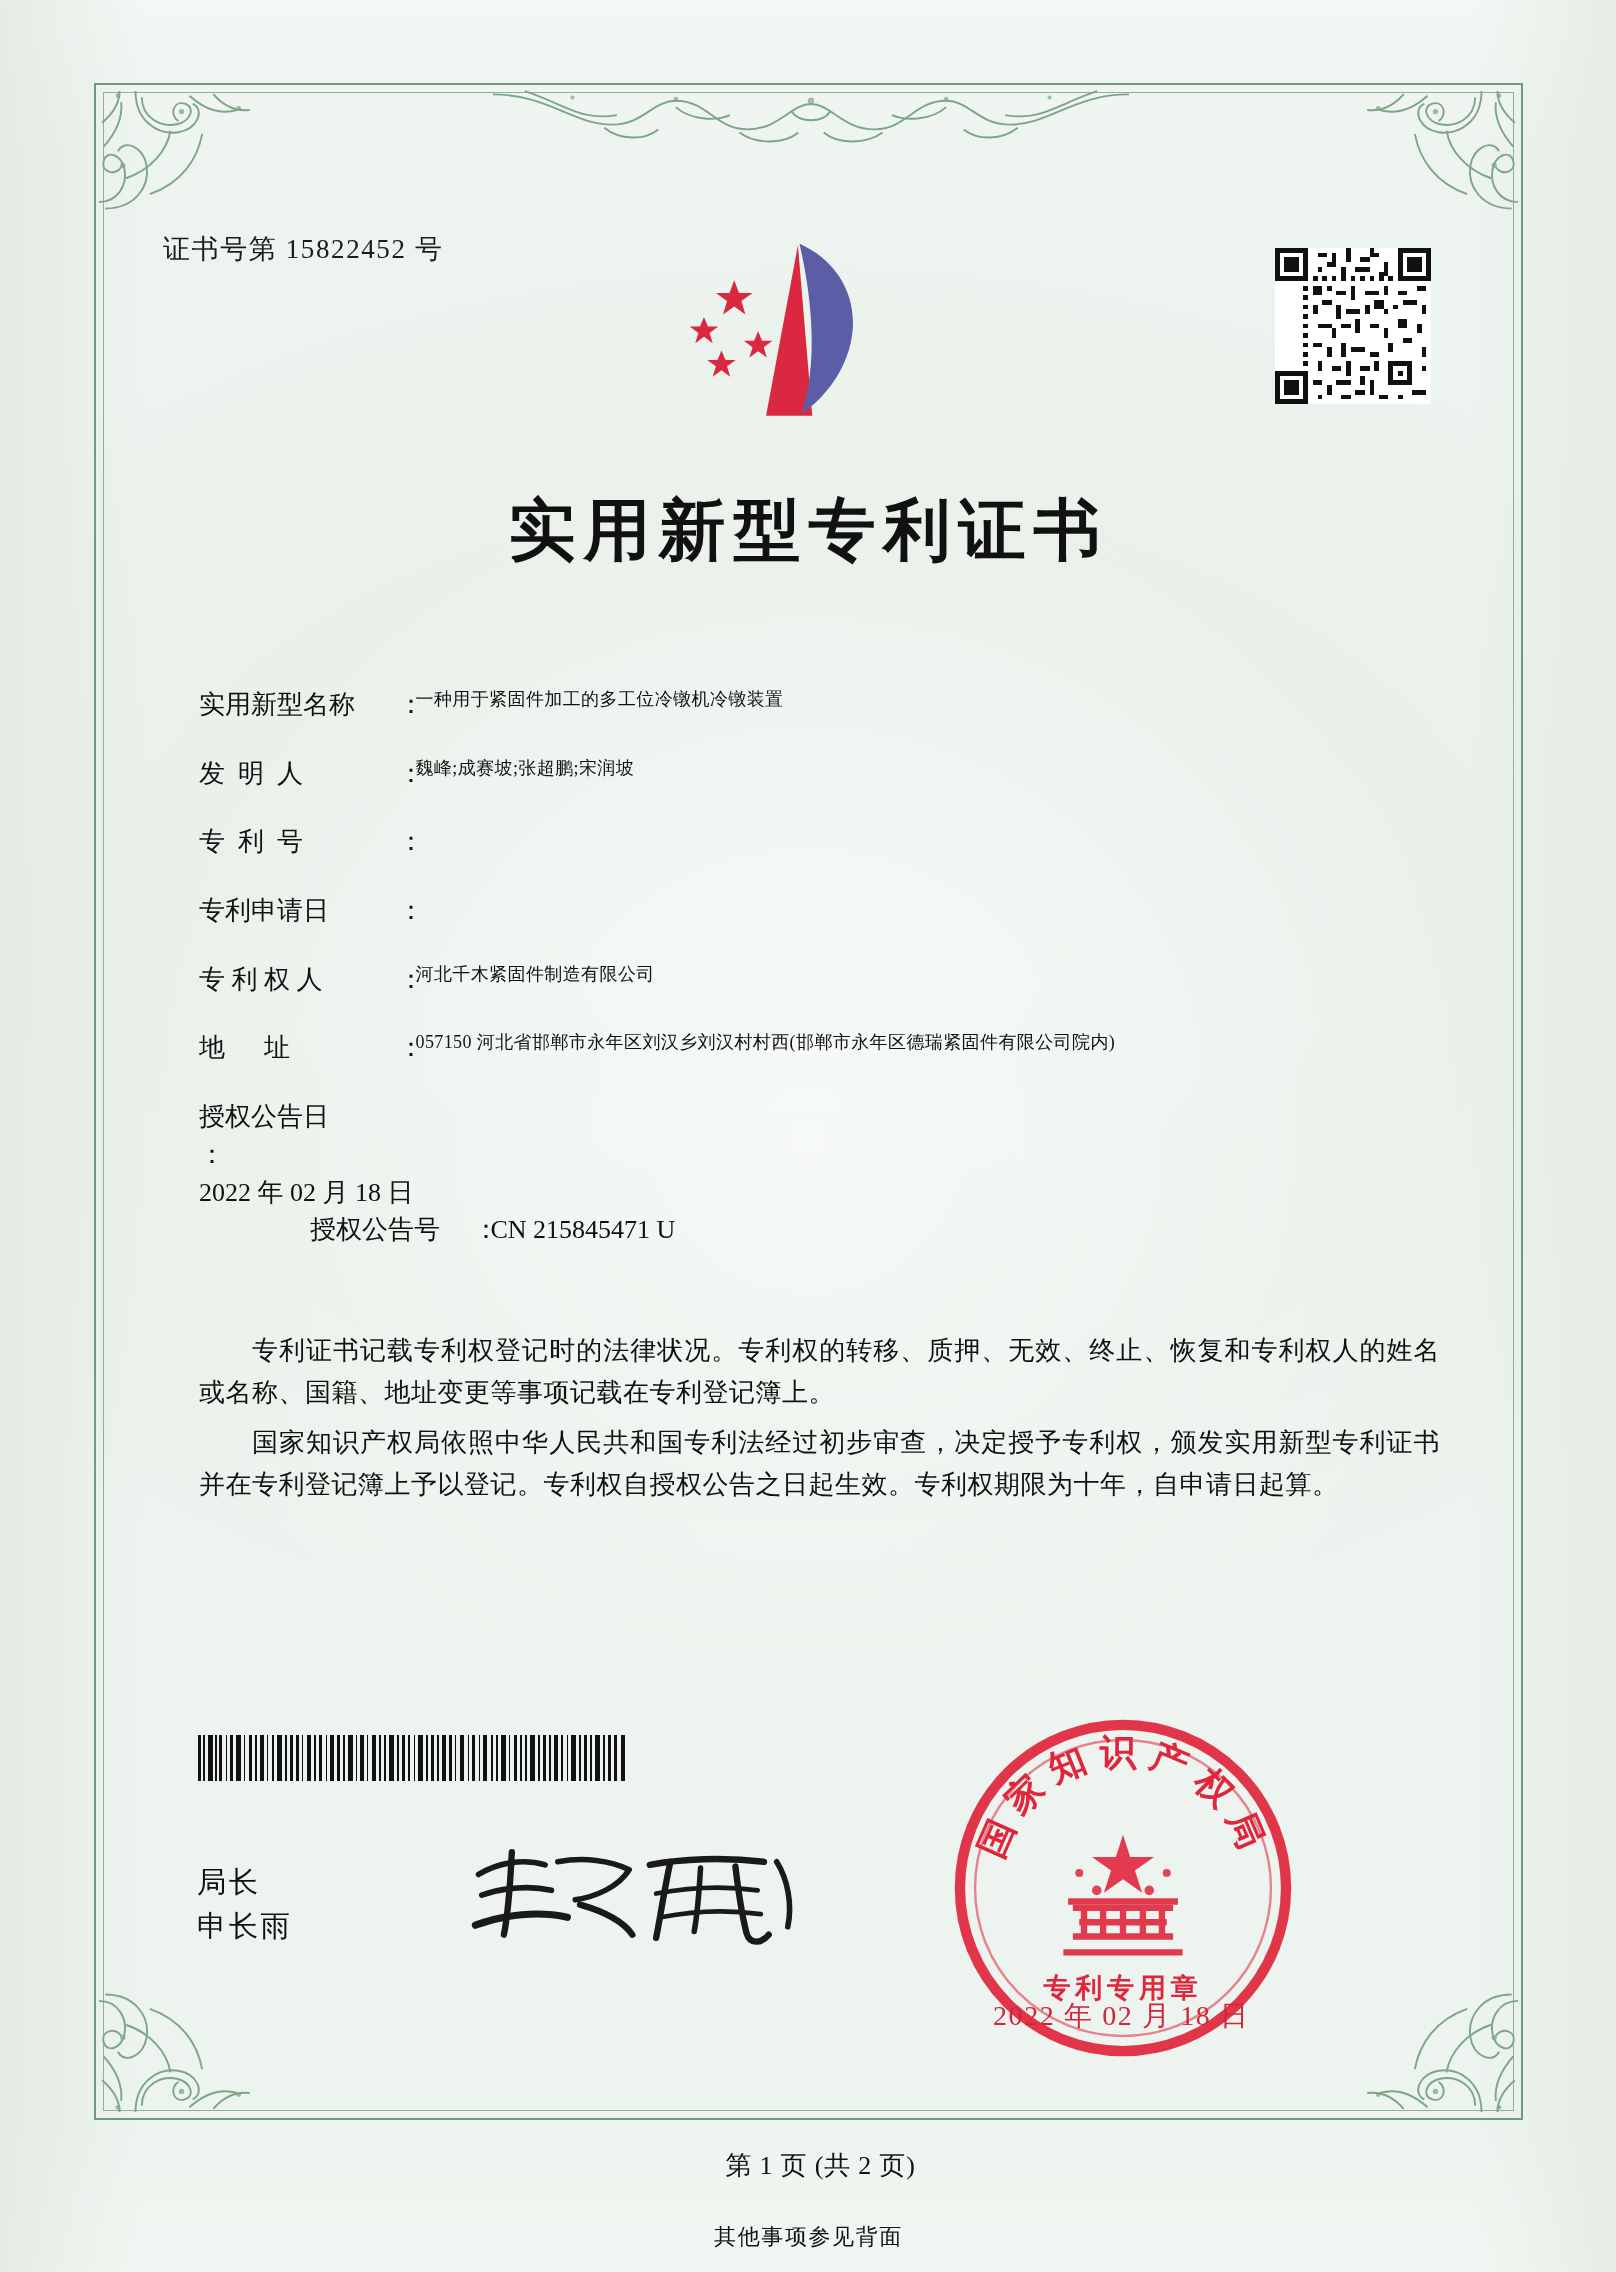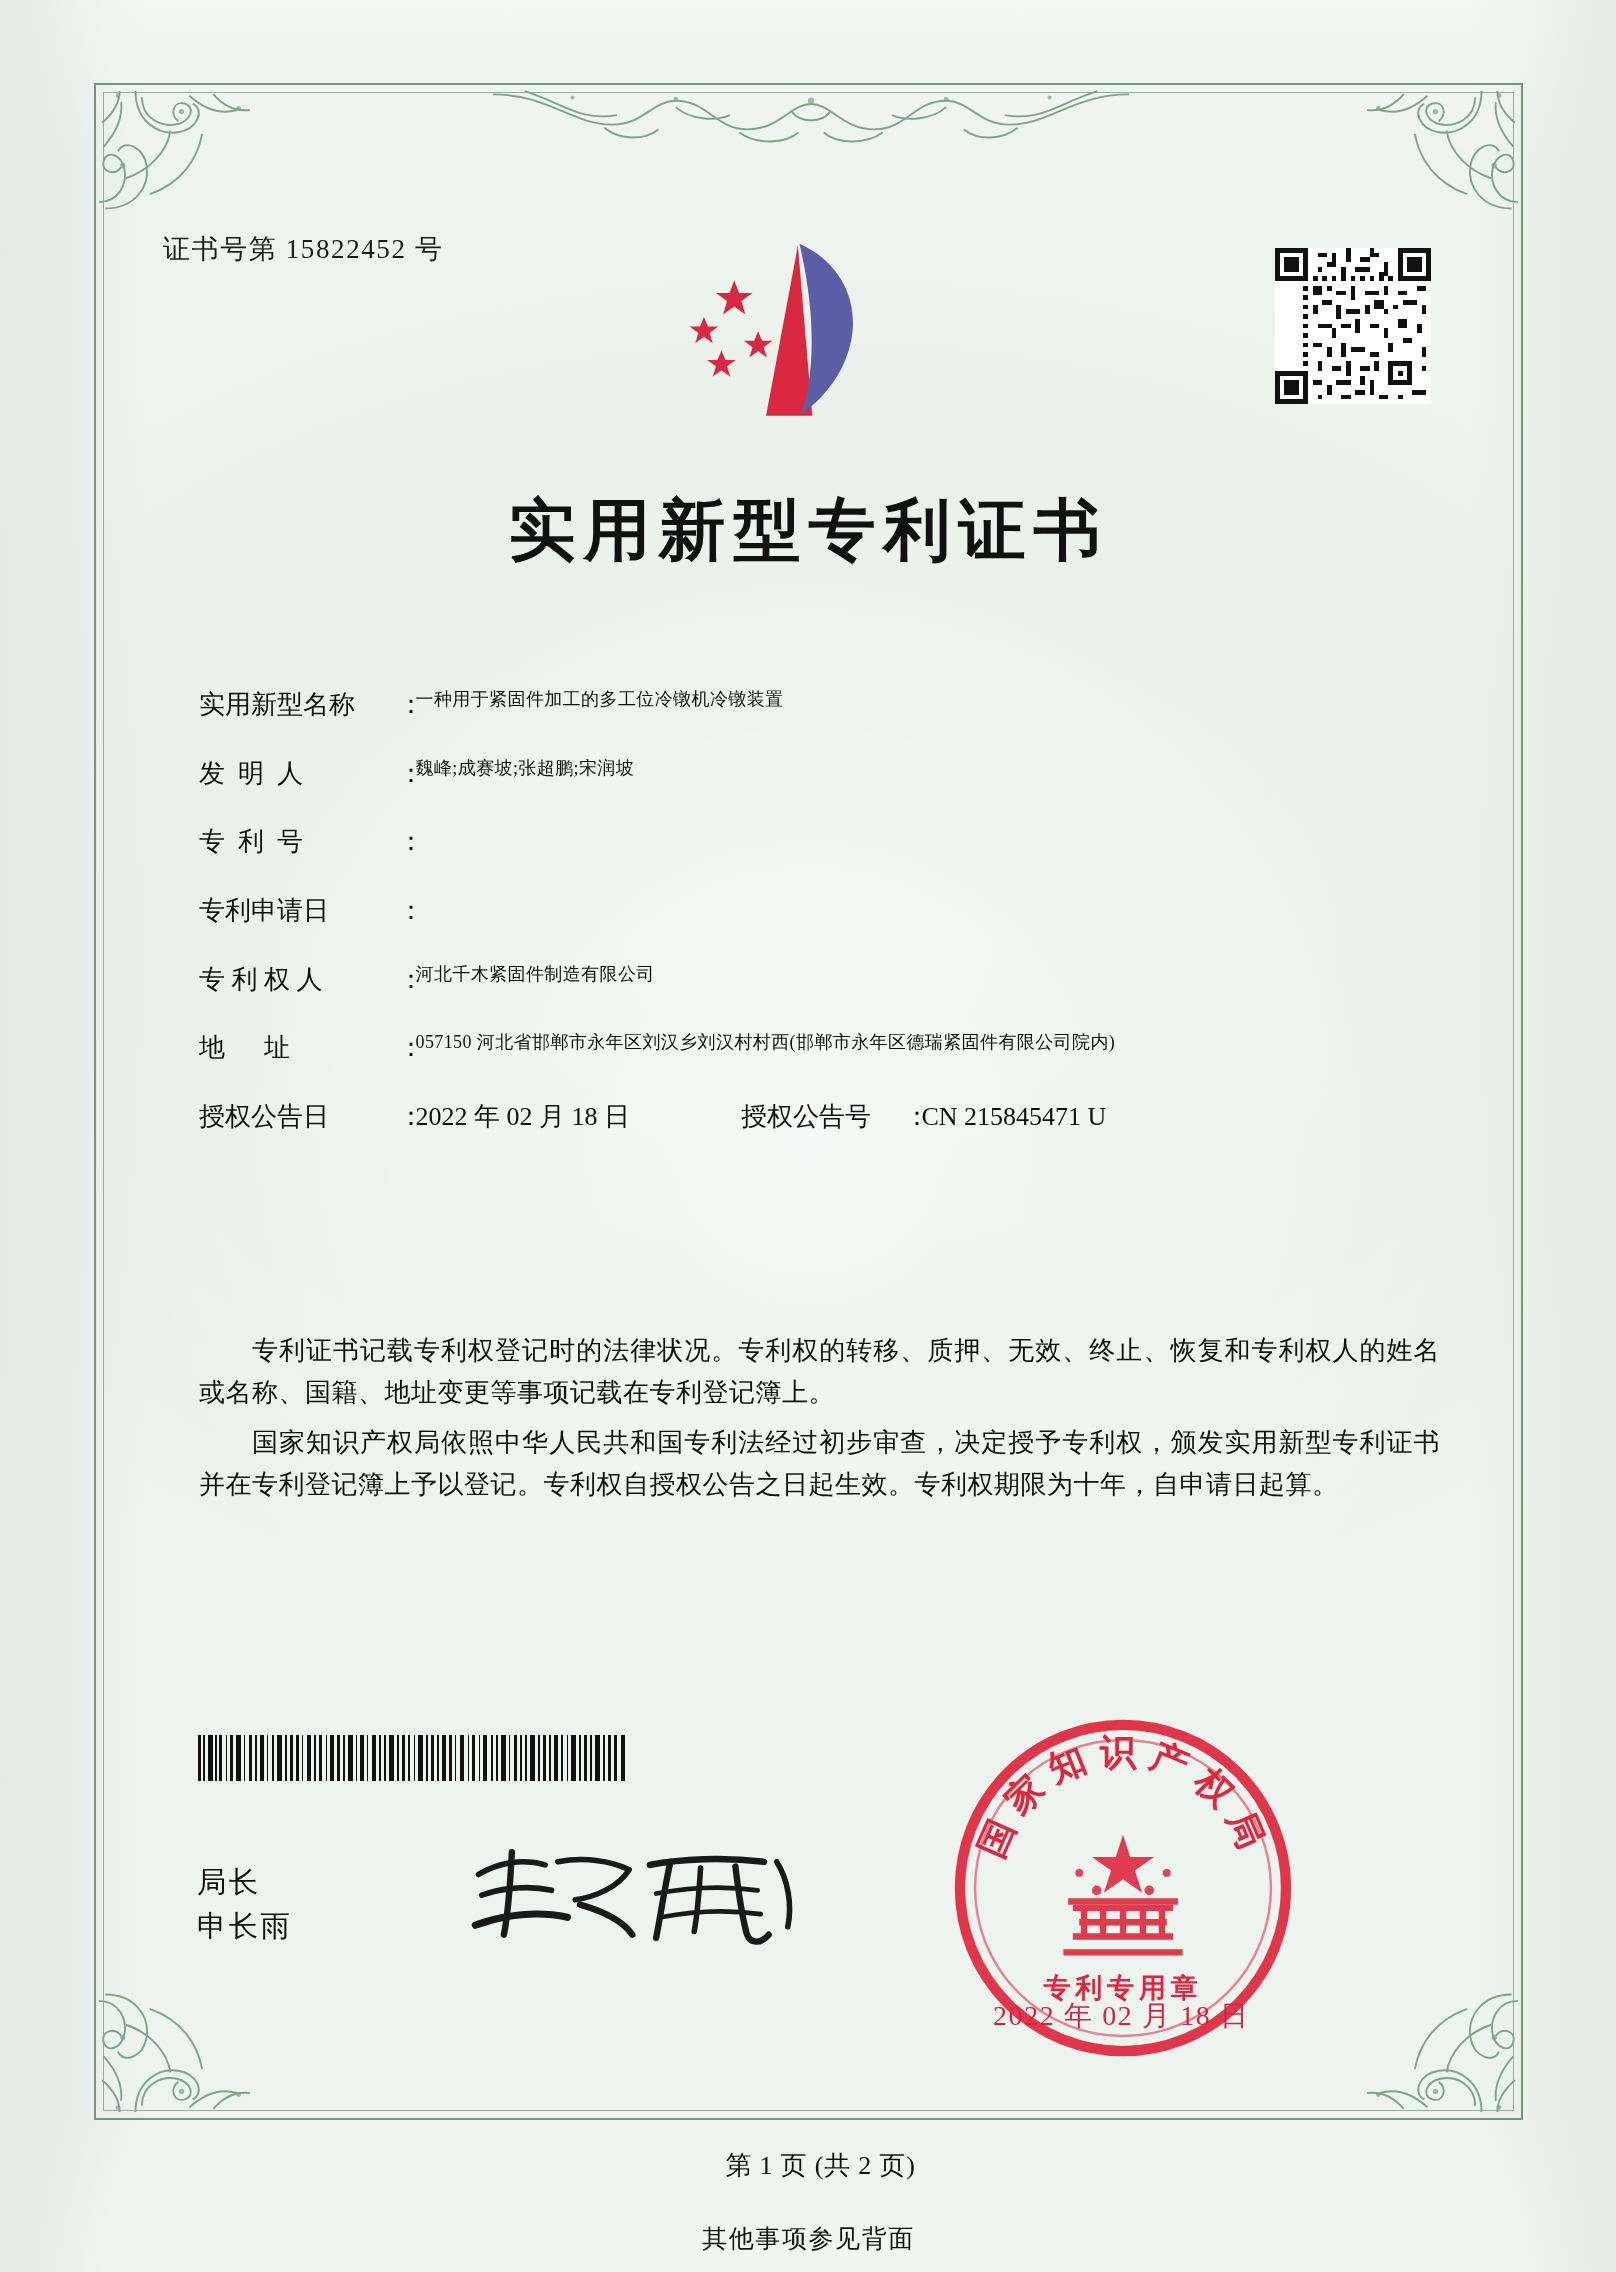--- a/index.html
+++ b/index.html
@@ -130,21 +130,21 @@
     flex: 1 1 auto;
     font-size: 18px;
     letter-spacing: 0.4px;
   }
   .field-value.wrap {
     max-width: 812px;
     line-height: 1.5;
   }
 
   
-  .field-row.dual { margin-bottom: 27px; }
+  .field-row.dual { margin-bottom: 27px; flex-direction: column; }
   .dual-second {
     margin-left: 111px;
     display: flex;
     align-items: flex-start;
   }
   .dual-second .field-label { width: 163px; }
 
   
   #paragraphs {
     position: absolute;
@@ -207,21 +207,21 @@
     text-align: center;
     font-size: 26px;
     color: #111;
     letter-spacing: 0.8px;
   }
   #back-note {
     position: absolute;
     left: 0; top: 2222px;
     width: 1617px;
     text-align: center;
-    font-size: 25px;
+    font-size: 22px;
     color: #111;
     letter-spacing: 1.6px;
   }
 </style>
 </head>
 <body>
 
 <div id="certificate-page">
 
   <div id="paper-vignette"></div>

